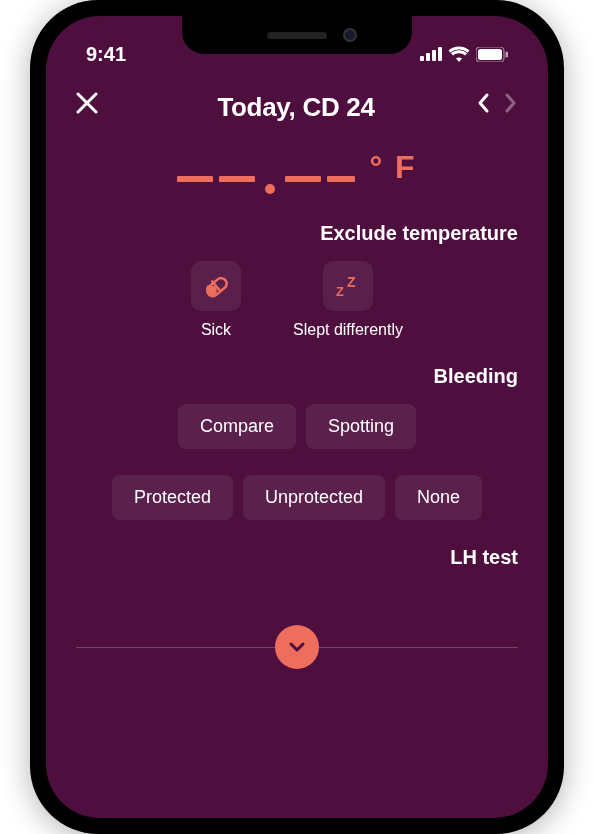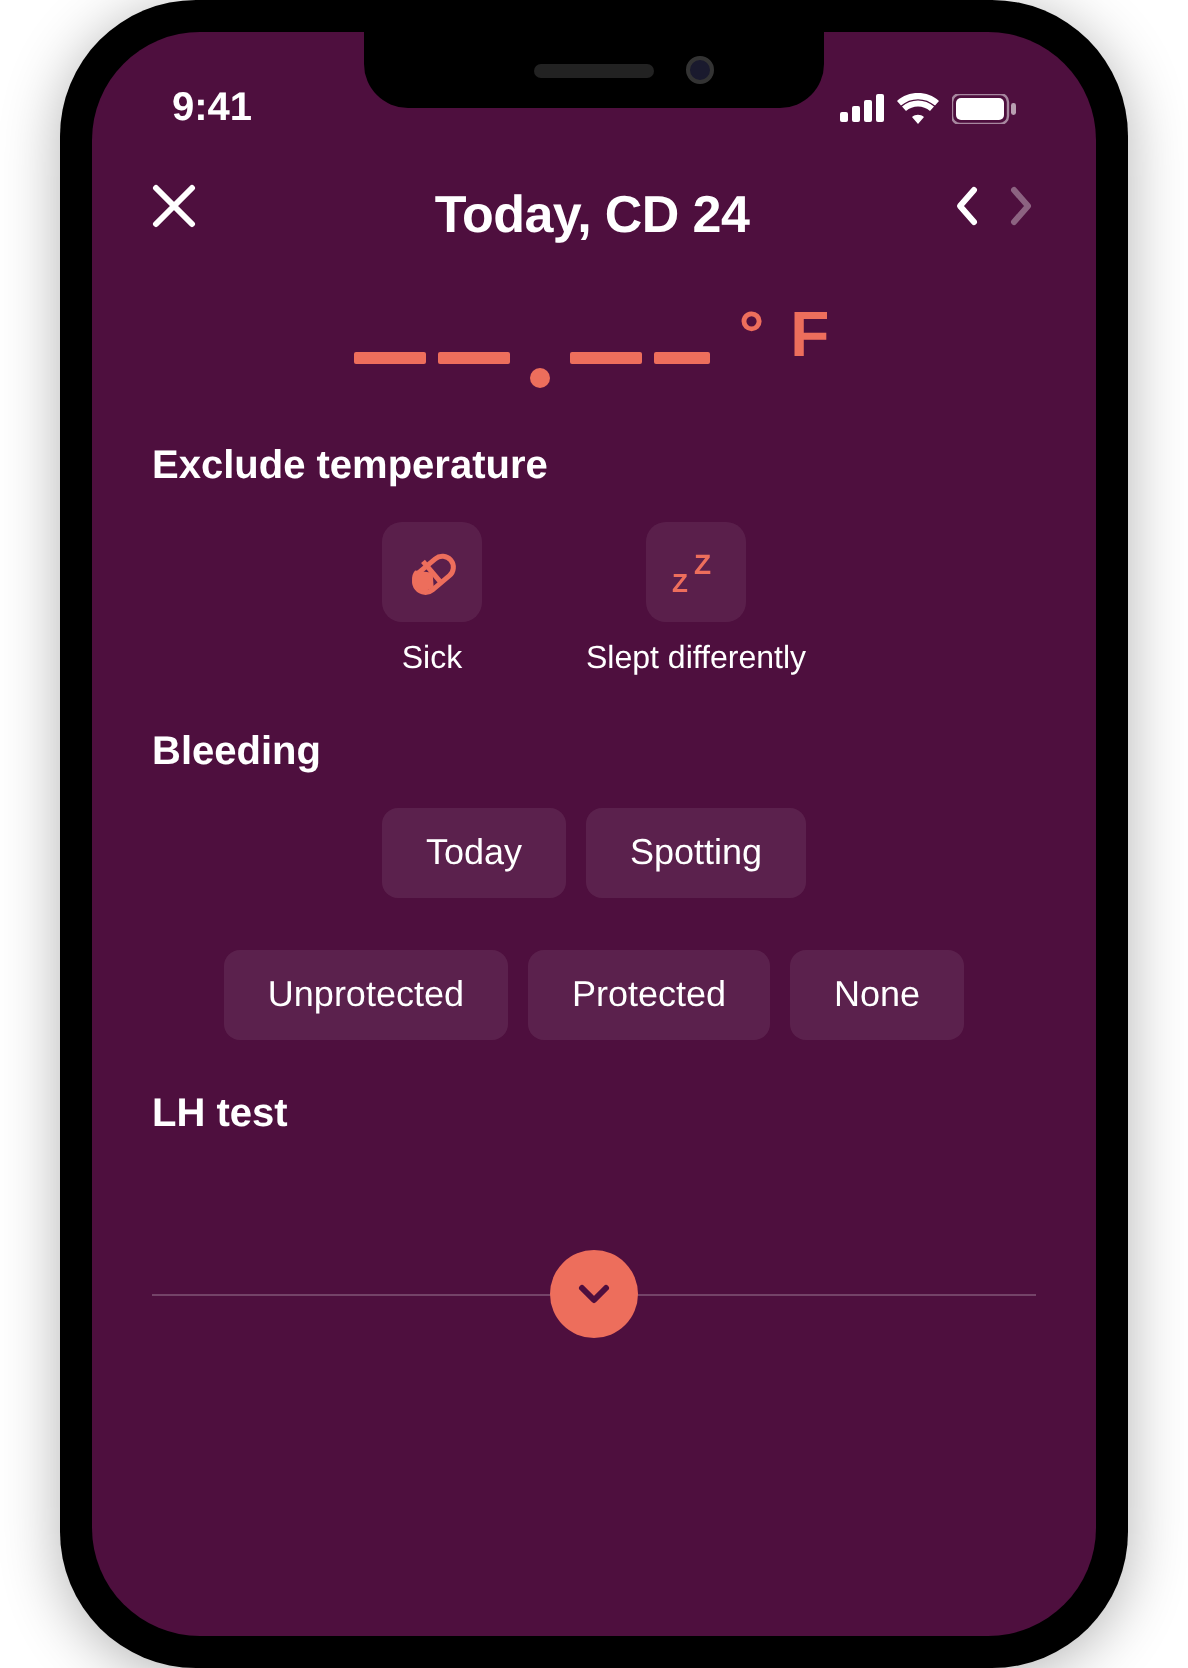--- a/index.html
+++ b/index.html
@@ -123,21 +123,21 @@
     }
     .temp-unit {
       font-size: 32px;
       font-weight: 600;
       margin-left: 8px;
       align-self: flex-start;
       margin-top: -22px;
       letter-spacing: 2px;
     }
     .section {
-      text-align: left;
+      text-align: right;
       padding: 18px 30px 8px;
     }
     .section-title {
       color: #fff;
       font-size: 20px;
       font-weight: 800;
       margin-bottom: 16px;
     }
     .icon-row {
       display: flex;
@@ -293,29 +293,29 @@
               </svg>
           </div>
           <span class="icon-label">Slept differently</span>
         </div>
       </div>
     </div>
 
     <div class="section">
       <div class="section-title">Bleeding</div>
       <div class="chip-row">
-        <div class="chip">Today</div>
+        <div class="chip">Compare</div>
         <div class="chip">Spotting</div>
       </div>
     </div>
 
     <div class="section">
       <div class="chip-row">
+        <div class="chip">Protected</div>
         <div class="chip">Unprotected</div>
-        <div class="chip">Protected</div>
         <div class="chip">None</div>
       </div>
     </div>
 
     <div class="section">
       <div class="section-title">LH test</div>
     </div>
 
     <div class="scroll-indicator-area">
       <div class="scroll-line"></div>

